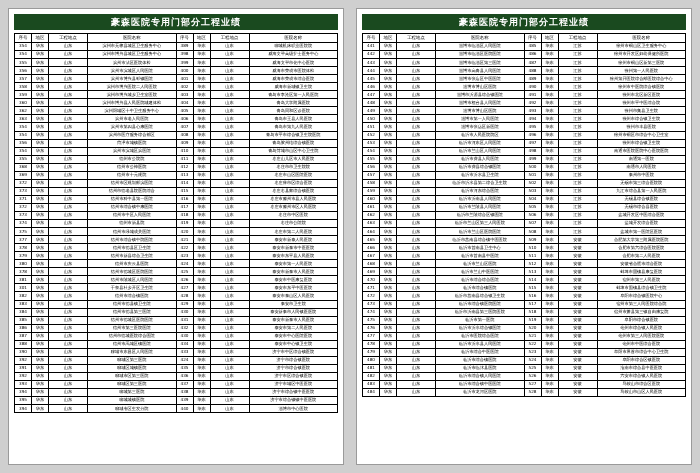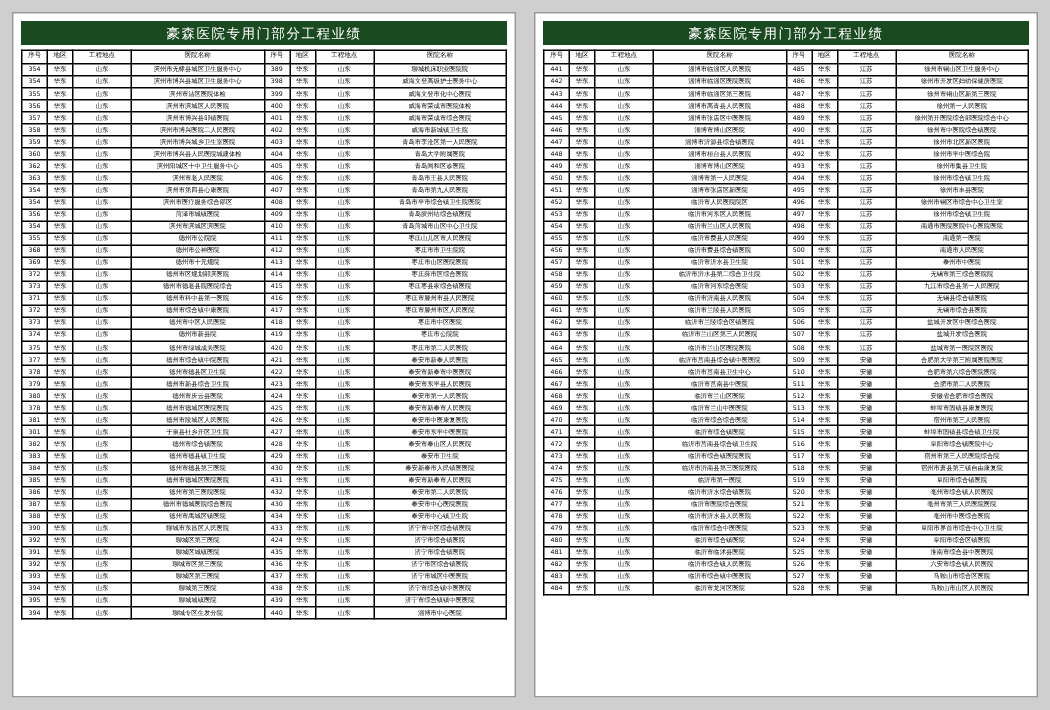--- a/index.html
+++ b/index.html
@@ -18,21 +18,21 @@
     box-sizing:border-box;
     padding:5px 5px 4px 5px;
   }
   .page.left{left:8px;}
   .page.right{left:356px;}
   .banner{
     height:16px;
     background:#1a4a1f;
     color:#ffffff;
     font-size:9px;
-    font-weight:normal;
+    font-weight:bold;
     letter-spacing:1px;
     display:flex;
     align-items:center;
     justify-content:center;
     margin-bottom:3px;
   }
   table{
     border-collapse:collapse;
     width:100%;
     table-layout:fixed;

